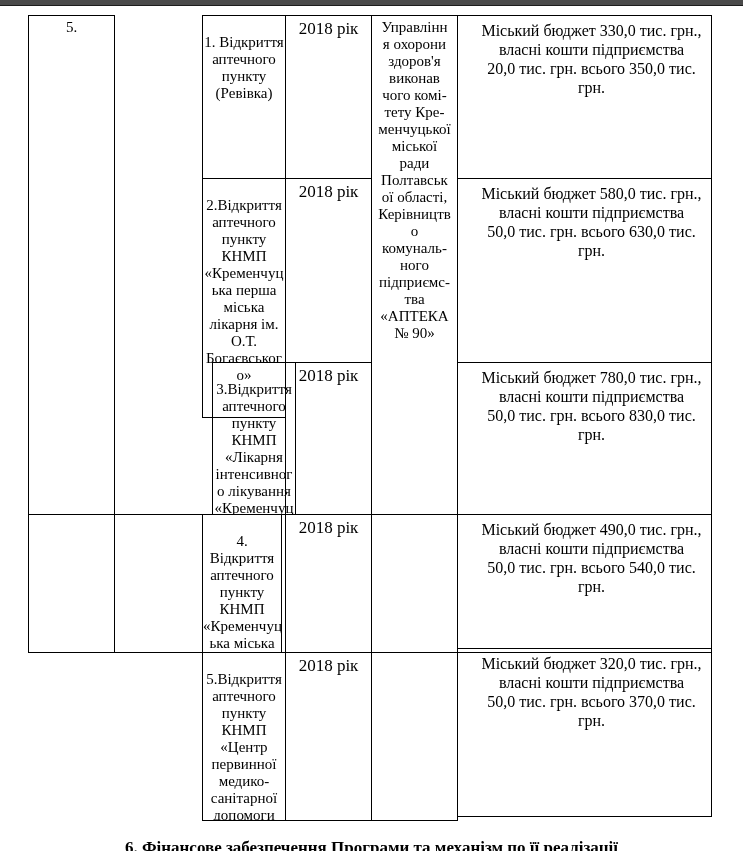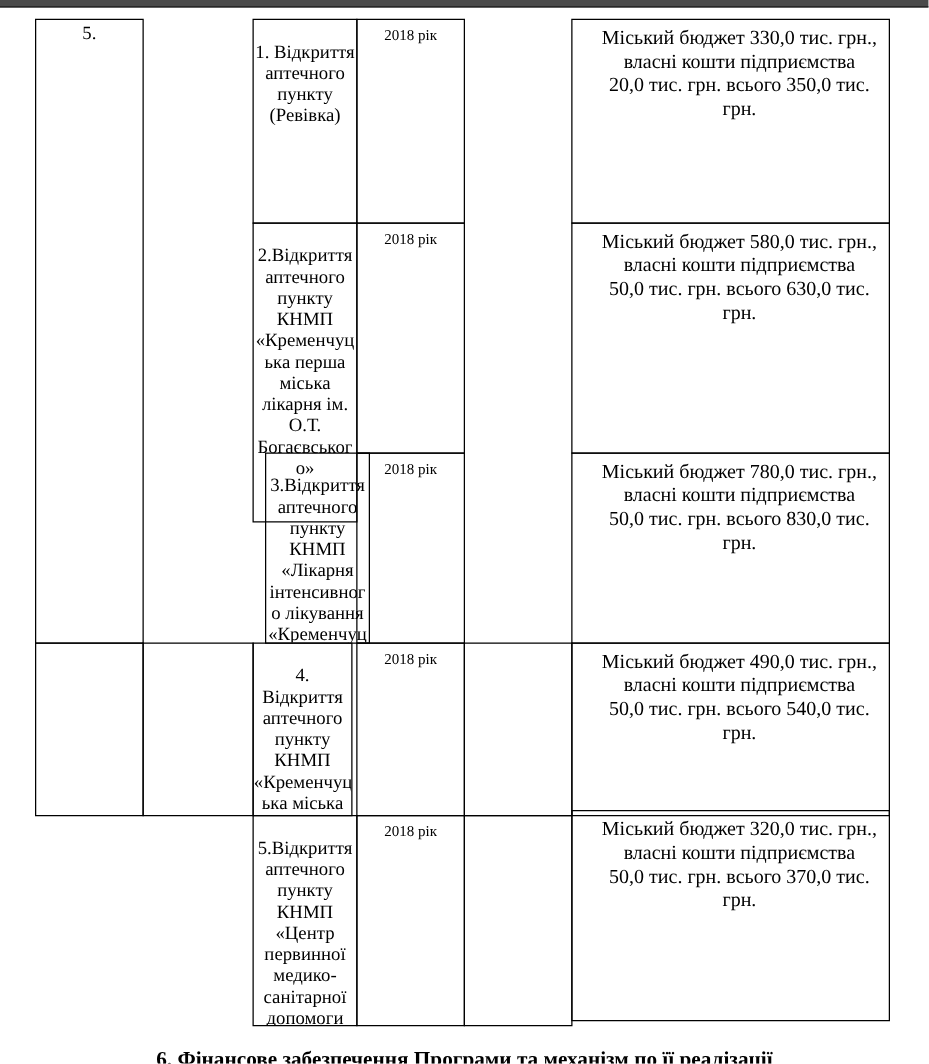--- a/index.html
+++ b/index.html
@@ -22,39 +22,58 @@
     white-space:pre-line;
     overflow:hidden;
     font-size:15px;
     line-height:17px;
     text-align:center;
     padding-top:18px;
   }
   .cell.num{padding-top:3px;}
   .cell.measure{text-align:left;padding:3px 1px 0 7px;}
   .cell.resp{padding-top:3px;}
-  .cell.yr{font-size:12px;padding-top:4px;}
+  .cell.yr{font-size:17px;padding-top:4px;}
   .cell.fund{font-size:16px;line-height:19px;padding:5px 2px 0 16px;}
   #bottom-heading{
     position:absolute;
     left:40px;top:838px;width:663px;
     text-align:center;
     font-weight:bold;
     font-size:17px;
     line-height:20px;
     white-space:nowrap;
   }
 </style>
 </head>
 <body>
 
 <div id="page">
   <div id="topbar"></div>
 
   <div class="cell num" style="left:28px;top:15px;width:87px;height:500px">5.</div>
+  <div class="cell resp" style="left:371px;top:15px;width:87px;height:500px">Управлінн
+я охорони
+здоров'я
+виконав
+чого комі-
+тету Кре-
+менчуцької
+міської
+ради
+Полтавськ
+ої області,
+Керівництв
+о
+комуналь-
+ного
+підприємс-
+тва
+«АПТЕКА
+№ 90»</div>
 
   <div class="cell sub" style="left:202px;top:15px;width:84px;height:164px">1. Відкриття
 аптечного
 пункту
 (Ревівка)</div>
   <div class="cell yr" style="left:285px;top:15px;width:87px;height:164px">2018 рік</div>
   <div class="cell fund" style="left:457px;top:15px;width:255px;height:164px">Міський бюджет 330,0 тис. грн.,
 власні кошти підприємства
 20,0 тис. грн. всього 350,0 тис. грн.</div>
 

